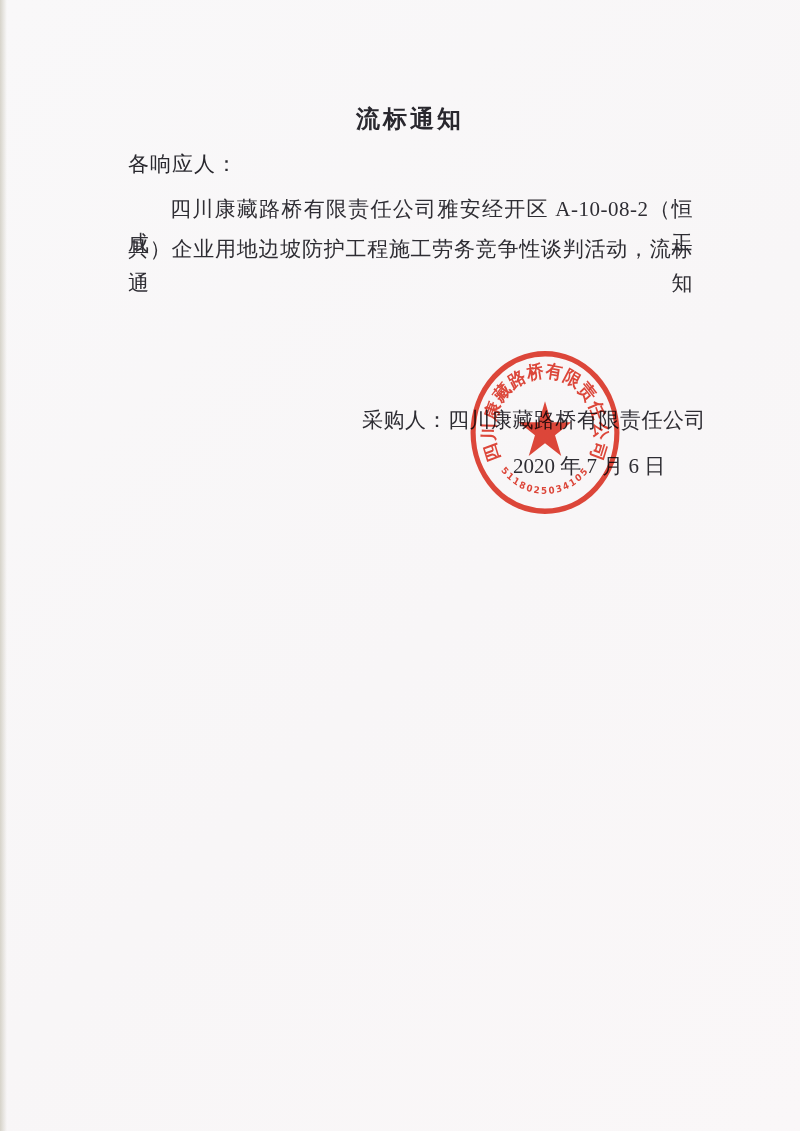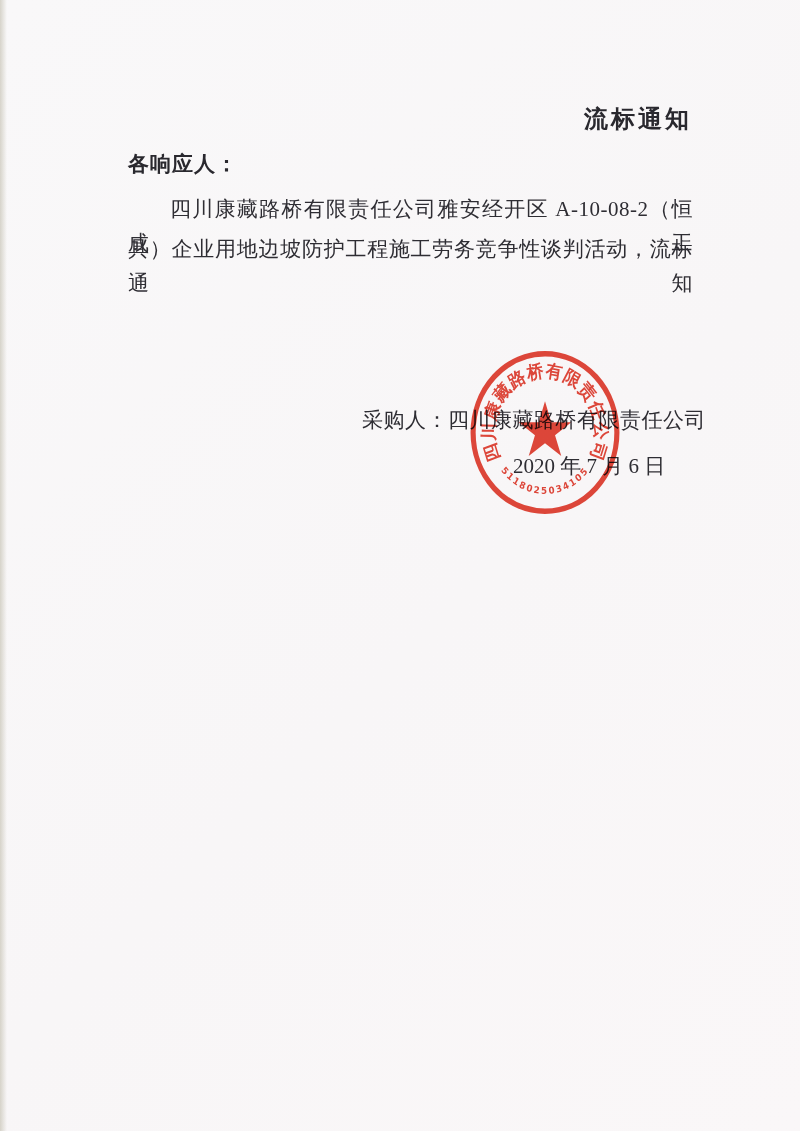--- a/index.html
+++ b/index.html
@@ -13,31 +13,31 @@
     overflow: hidden;
   }
   
   .scan-edge {
     position: absolute; left: 0; top: 0; bottom: 0; width: 7px;
     background: linear-gradient(to right, rgba(186,182,164,0.55), rgba(186,182,164,0));
   }
   .doc-title {
     position: absolute;
     top: 103px; left: 128px; width: 564px;
-    text-align: right;
+    text-align: center;
     font-size: 24px;
     font-weight: bold;
     letter-spacing: 3px;
     color: #29282e;
   }
   .salutation {
     position: absolute;
     top: 150px; left: 128px;
     font-size: 21px;
-    font-weight: bold;
+    font-weight: normal;
     color: #29282e;
     letter-spacing: 1px;
   }
   .body-paragraph {
     position: absolute;
     top: 192px; left: 128px; width: 565px;
     font-size: 21px;
     letter-spacing: 0.5px;
   }
   .body-line {

